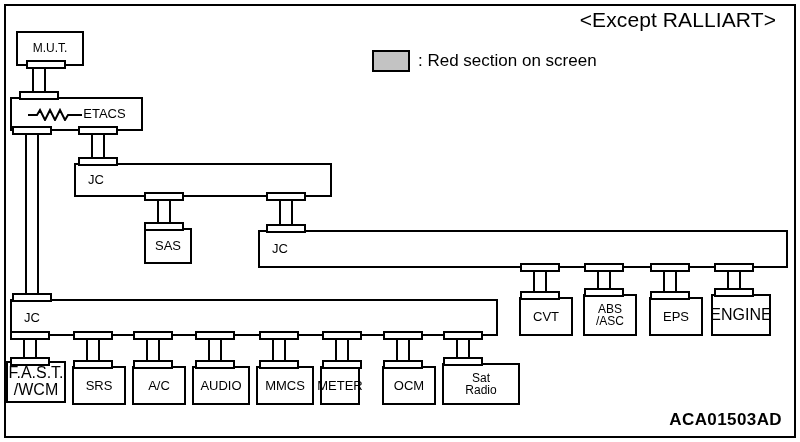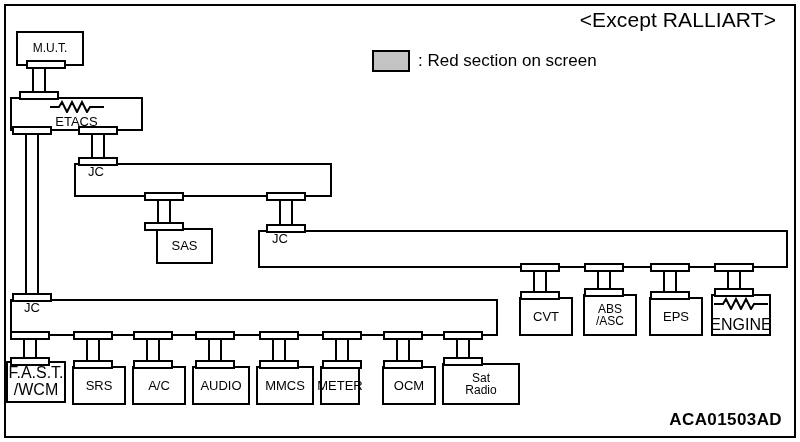--- a/index.html
+++ b/index.html
@@ -33,31 +33,31 @@
     justify-content: center;
     text-align: center;
     line-height: 1.04;
     color: #000000;
     font-size: 13px;
     white-space: pre-line;
     z-index: 6;
   }
   .node.bus {
     justify-content: flex-start;
-    align-items: flex-start;
+    align-items: center;
     padding-left: 12px;
     font-size: 13px;
   }
   .node.small { font-size: 12px; }
   .node.tiny  { font-size: 16px; }
 
   
   .node.resistor {
-    flex-direction: column;
-    justify-content: space-between;
+    flex-direction: row;
+    justify-content: center;
     gap: 0px;
     padding-top: 1px;
   }
   .node.resistor .res-svg { display:block; }
   .node.resistor .res-label { margin-top: -1px; }
 
   
   .stub {
     position: absolute;
     border: 2.5px solid #000000;
@@ -177,21 +177,21 @@
       <div class="stub" style="left: 650px; top: 291px; width: 40px;"></div>
       <div class="stub" style="left: 714px; top: 263px; width: 40px;"></div>
       <div class="stub" style="left: 714px; top: 288px; width: 40px;"></div>
     </div>
   <div id="nodes-layer">
       <div class="node small" style="left: 16px; top: 31px; width: 68px; height: 35px;"><span>M.U.T.</span></div>
       <div class="node resistor" style="left: 10px; top: 97px; width: 133px; height: 34px;"><svg class="res-svg" width="56" height="13" viewBox="0 0 56 13">
           <path d="M1 7 H10 L13 2 L18 12 L23 2 L28 12 L33 2 L38 12 L41 7 H55" fill="none" stroke="#000" stroke-width="2"></path>
         </svg><span class="res-label">ETACS</span></div>
       <div class="node bus" style="left: 74px; top: 163px; width: 258px; height: 34px;"><span>JC</span></div>
-      <div class="node" style="left: 156px; top: 228px; width: 57px; height: 36px;"><span>SAS</span></div>
+      <div class="node" style="left: 144px; top: 228px; width: 48px; height: 36px;"><span>SAS</span></div>
       <div class="node bus" style="left: 258px; top: 230px; width: 530px; height: 38px;"><span>JC</span></div>
       <div class="node bus" style="left: 10px; top: 299px; width: 488px; height: 37px;"><span>JC</span></div>
       <div class="node small tiny" style="left: 6px; top: 361px; width: 60px; height: 42px;"><span>F.A.S.T.
 /WCM</span></div>
       <div class="node" style="left: 72px; top: 366px; width: 54px; height: 39px;"><span>SRS</span></div>
       <div class="node" style="left: 132px; top: 366px; width: 54px; height: 39px;"><span>A/C</span></div>
       <div class="node" style="left: 192px; top: 366px; width: 58px; height: 39px;"><span>AUDIO</span></div>
       <div class="node" style="left: 256px; top: 366px; width: 58px; height: 39px;"><span>MMCS</span></div>
       <div class="node" style="left: 320px; top: 366px; width: 40px; height: 39px;"><span>METER</span></div>
       <div class="node" style="left: 382px; top: 366px; width: 54px; height: 39px;"><span>OCM</span></div>

